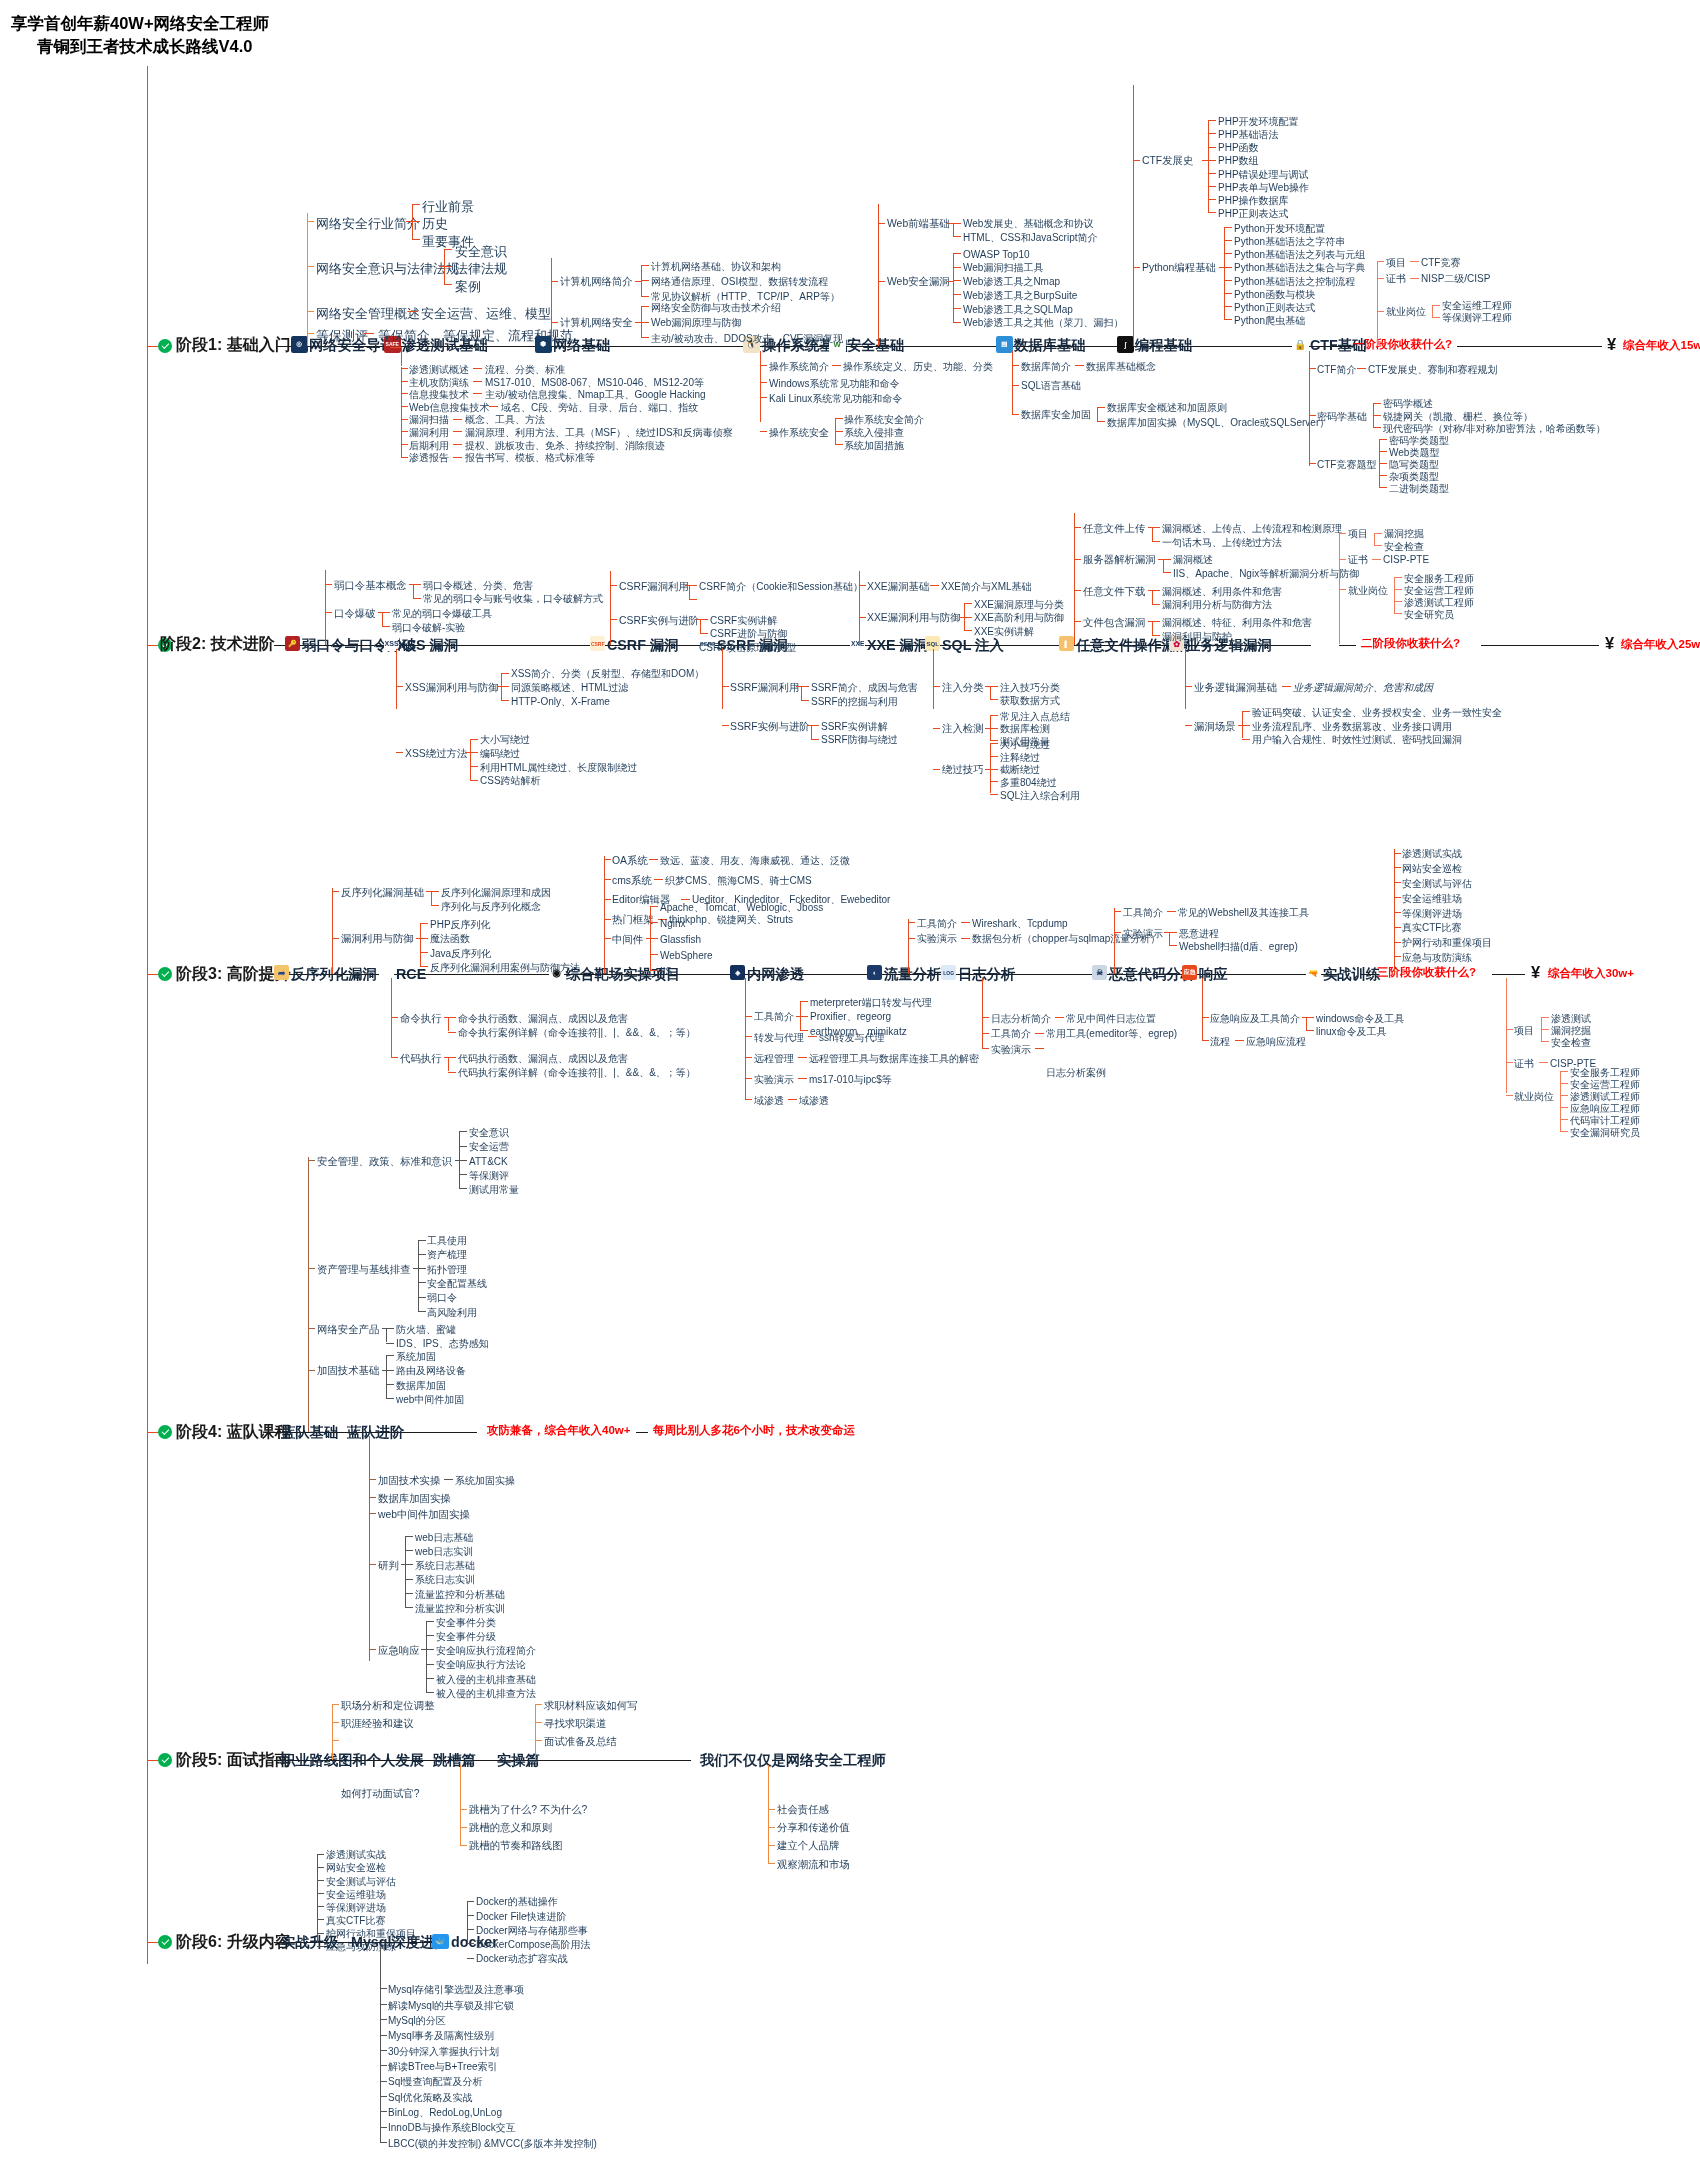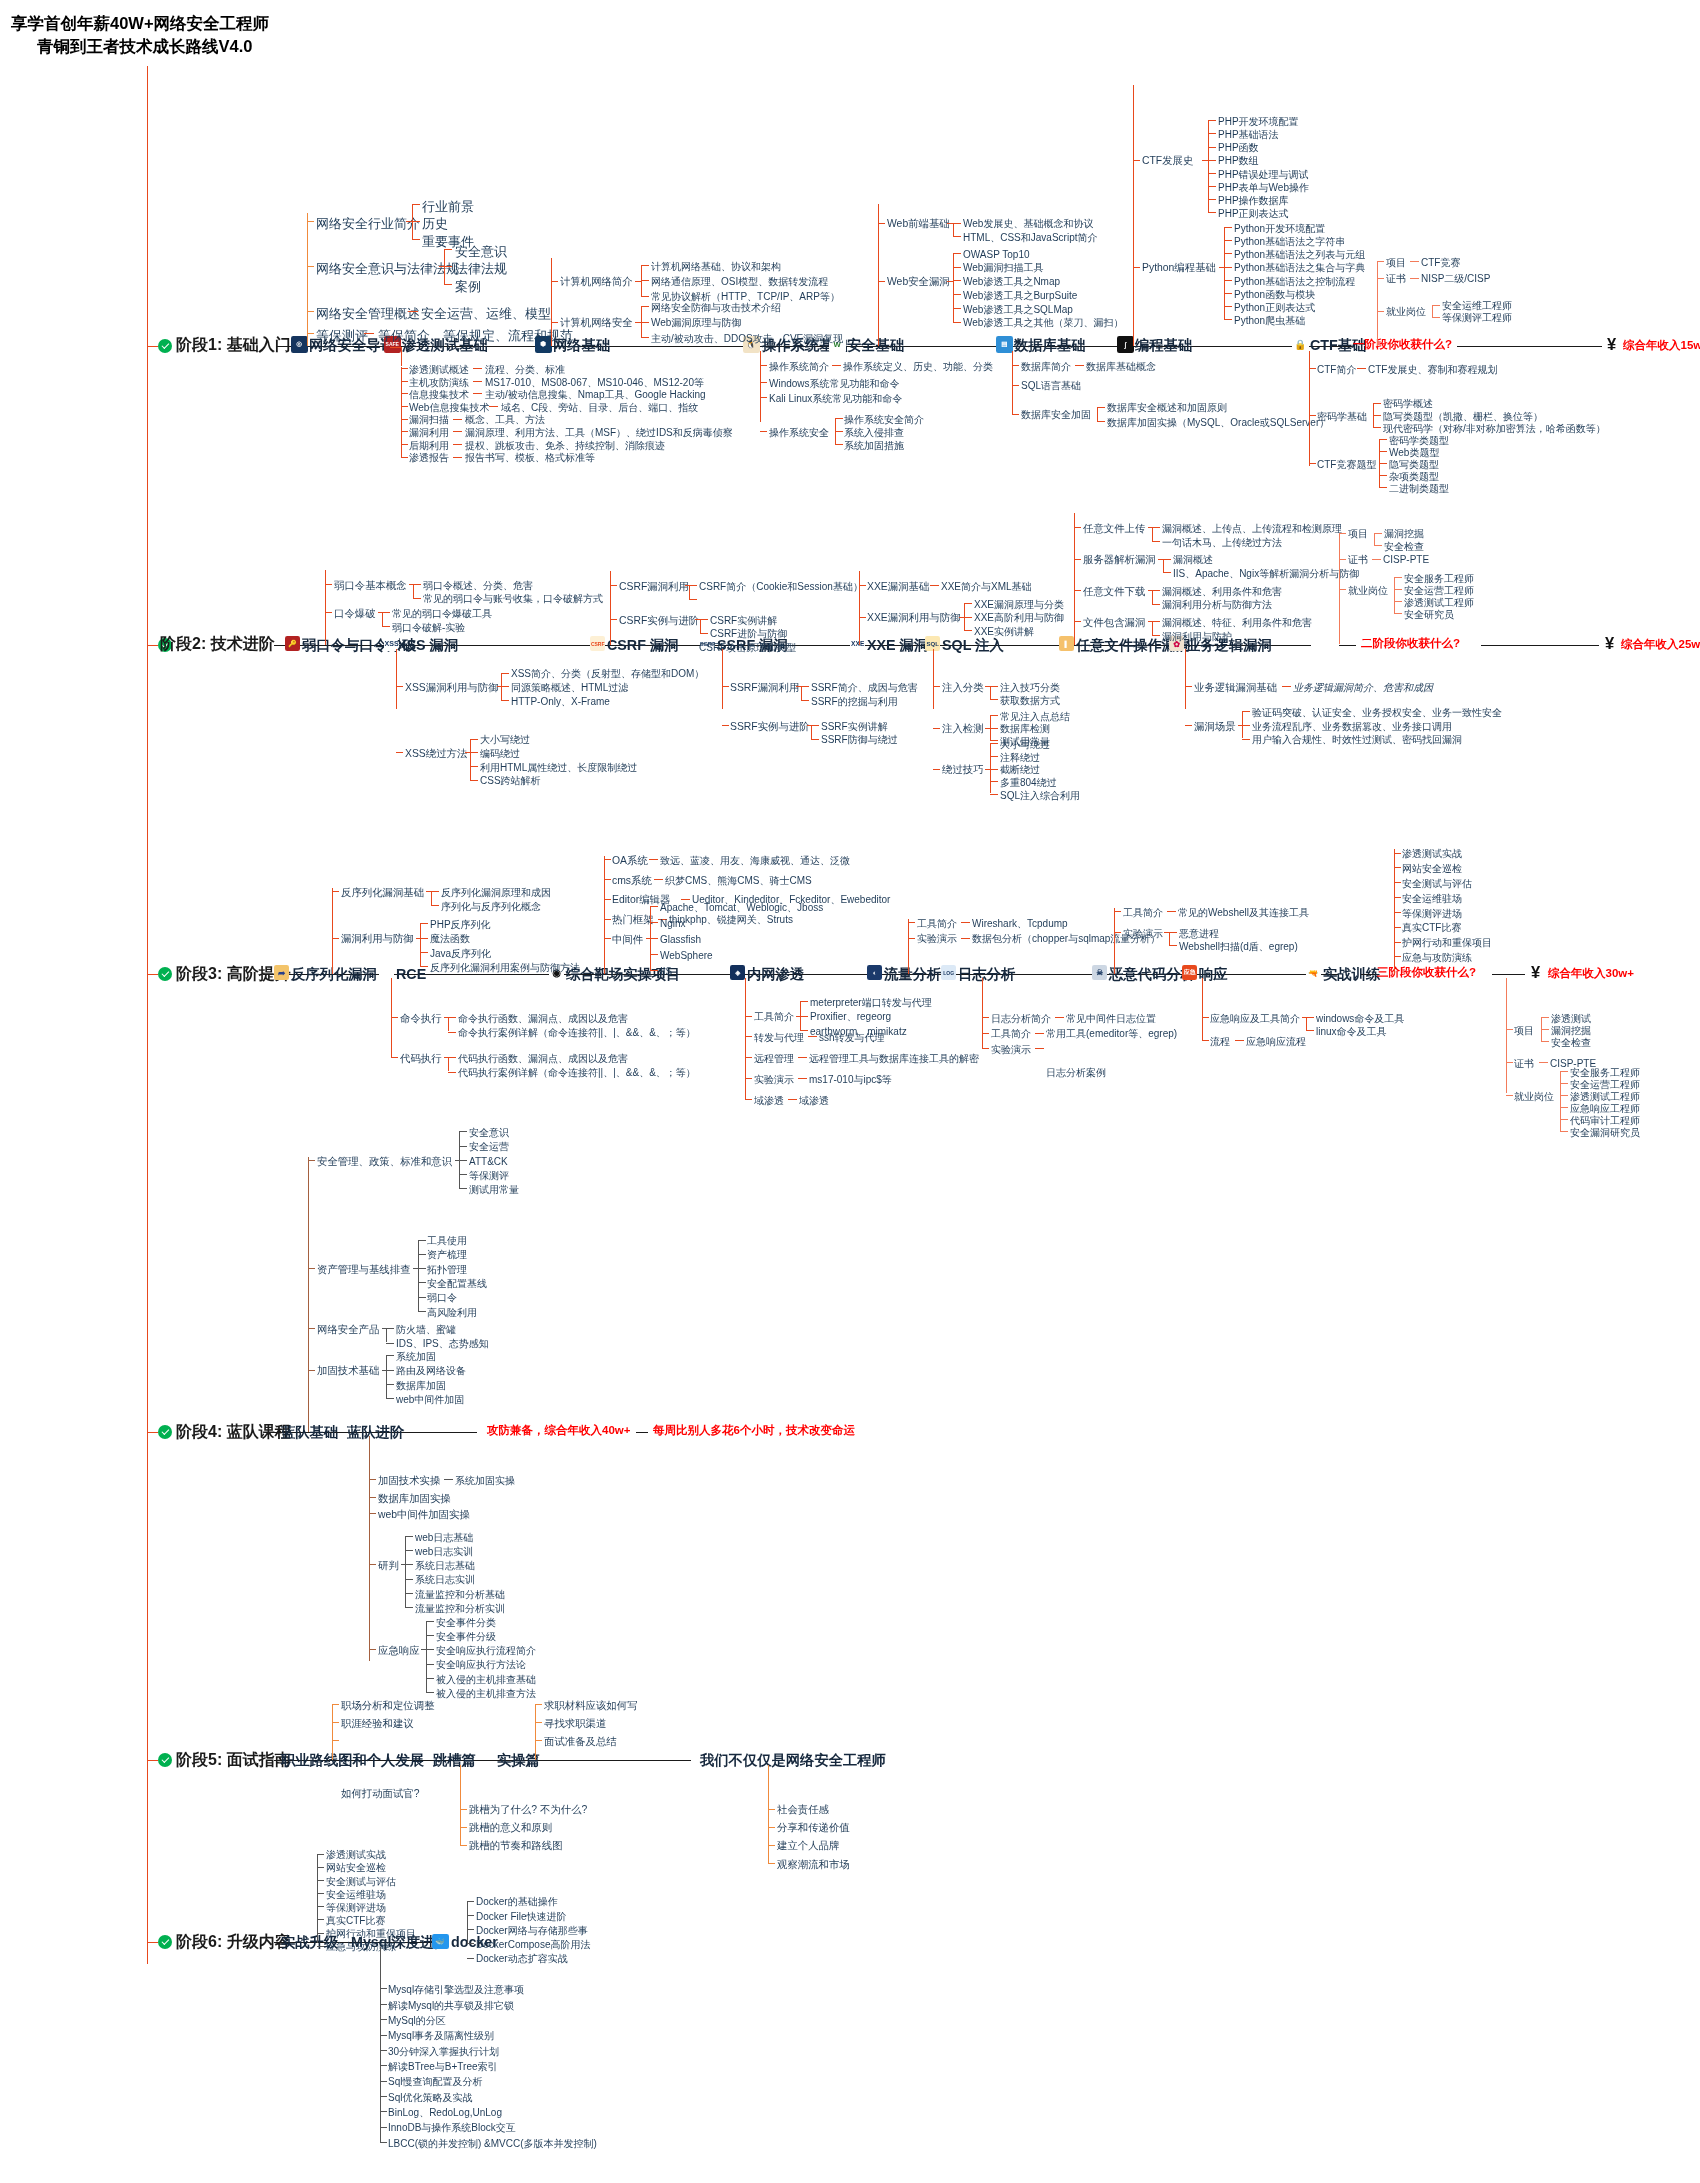--- a/index.html
+++ b/index.html
@@ -238,21 +238,21 @@
     <div class="ln lnh" style="left: 1224px; top: 319px; width: 7.7px; background: rgb(232, 73, 29);"></div>
     <div class="ln lnh" style="left: 1219px; top: 267px; width: 5.5px; background: rgb(232, 73, 29);"></div>
     <div class="ln lnv" style="left: 1309px; top: 351px; height: 115px; background: rgb(232, 73, 29);"></div>
     <div class="t node4" style="left: 1317px; top: 365px;">CTF简介</div>
     <div class="ln lnh" style="left: 1309px; top: 368px; width: 6.6px; background: rgb(232, 73, 29);"></div>
     <div class="ln lnh" style="left: 1357px; top: 368px; width: 8.8px; background: rgb(232, 73, 29);"></div>
     <div class="t node4" style="left: 1368px; top: 365px;">CTF发展史、赛制和赛程规划</div>
     <div class="t node4" style="left: 1317px; top: 412px;">密码学基础</div>
     <div class="ln lnh" style="left: 1309px; top: 415px; width: 6.6px; background: rgb(232, 73, 29);"></div>
     <div class="t node4" style="left: 1383px; top: 399px;">密码学概述</div>
-    <div class="t node4" style="left: 1383px; top: 412px;">隐写类题型（凯撒、栅栏、换位等）</div>
+    <div class="t node4" style="left: 1383px; top: 412px;">锐捷网关（凯撒、栅栏、换位等）</div>
     <div class="t node4" style="left: 1383px; top: 424px;">现代密码学（对称/非对称加密算法，哈希函数等）</div>
     <div class="ln lnv" style="left: 1373px; top: 403px; height: 24px; background: rgb(232, 73, 29);"></div>
     <div class="ln lnh" style="left: 1373px; top: 403px; width: 7.7px; background: rgb(232, 73, 29);"></div>
     <div class="ln lnh" style="left: 1373px; top: 415px; width: 7.7px; background: rgb(232, 73, 29);"></div>
     <div class="ln lnh" style="left: 1373px; top: 427px; width: 7.7px; background: rgb(232, 73, 29);"></div>
     <div class="t node4" style="left: 1317px; top: 460px;">CTF竞赛题型</div>
     <div class="ln lnh" style="left: 1309px; top: 463px; width: 6.6px; background: rgb(232, 73, 29);"></div>
     <div class="t node4" style="left: 1389px; top: 436px;">密码学类题型</div>
     <div class="t node4" style="left: 1389px; top: 448px;">Web类题型</div>
     <div class="t node4" style="left: 1389px; top: 460px;">隐写类题型</div>

